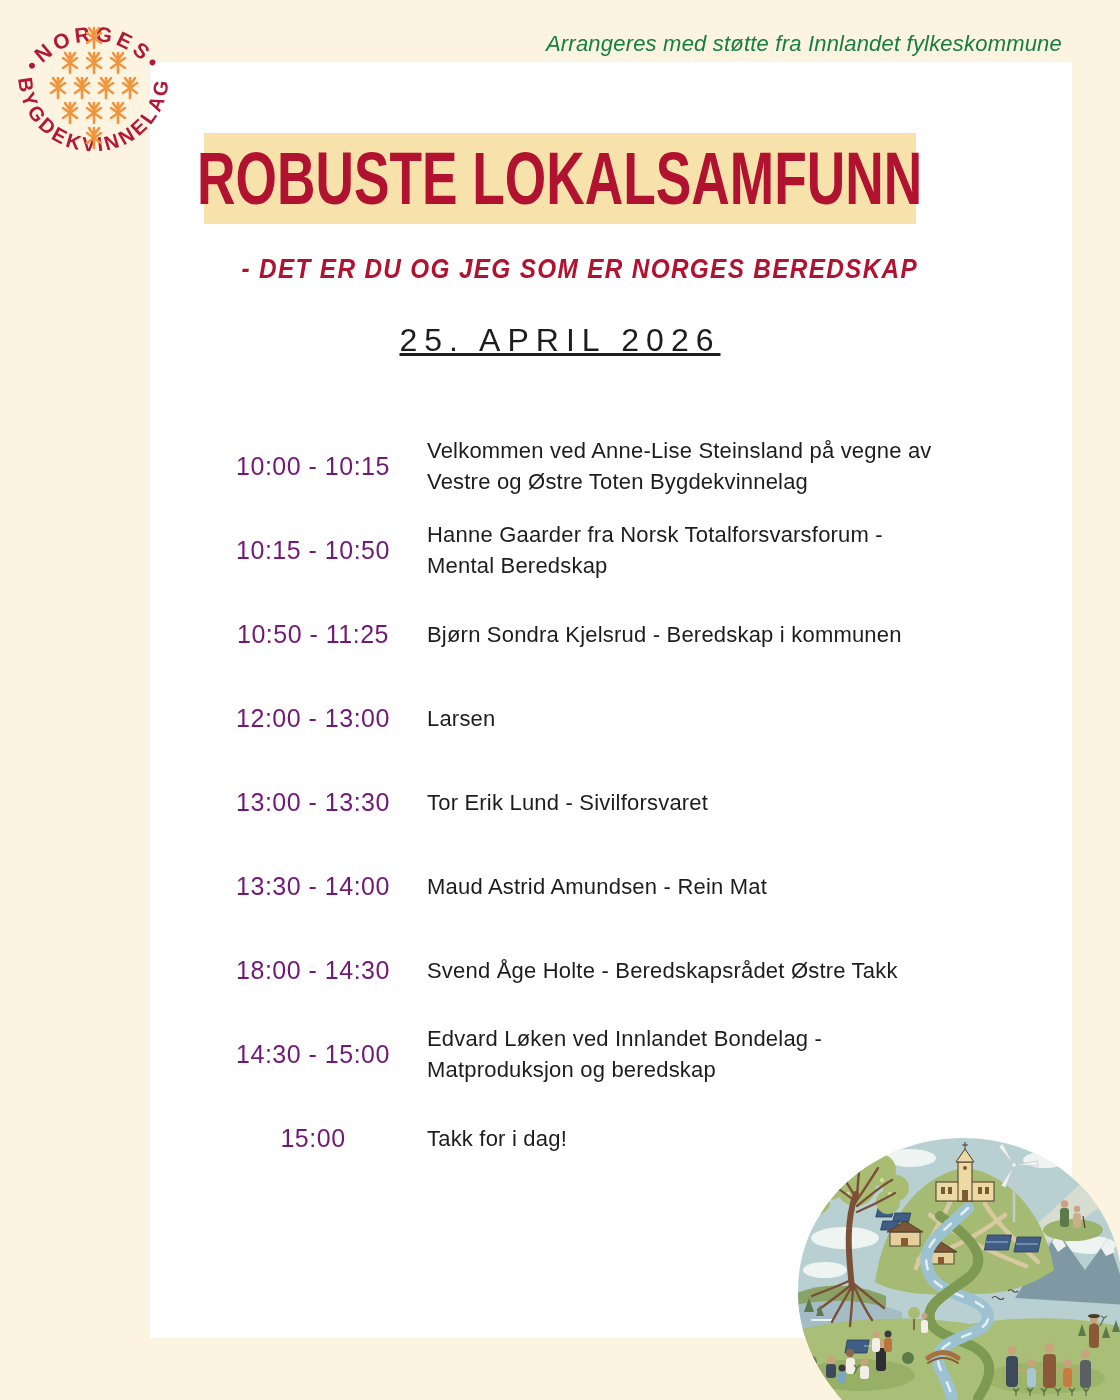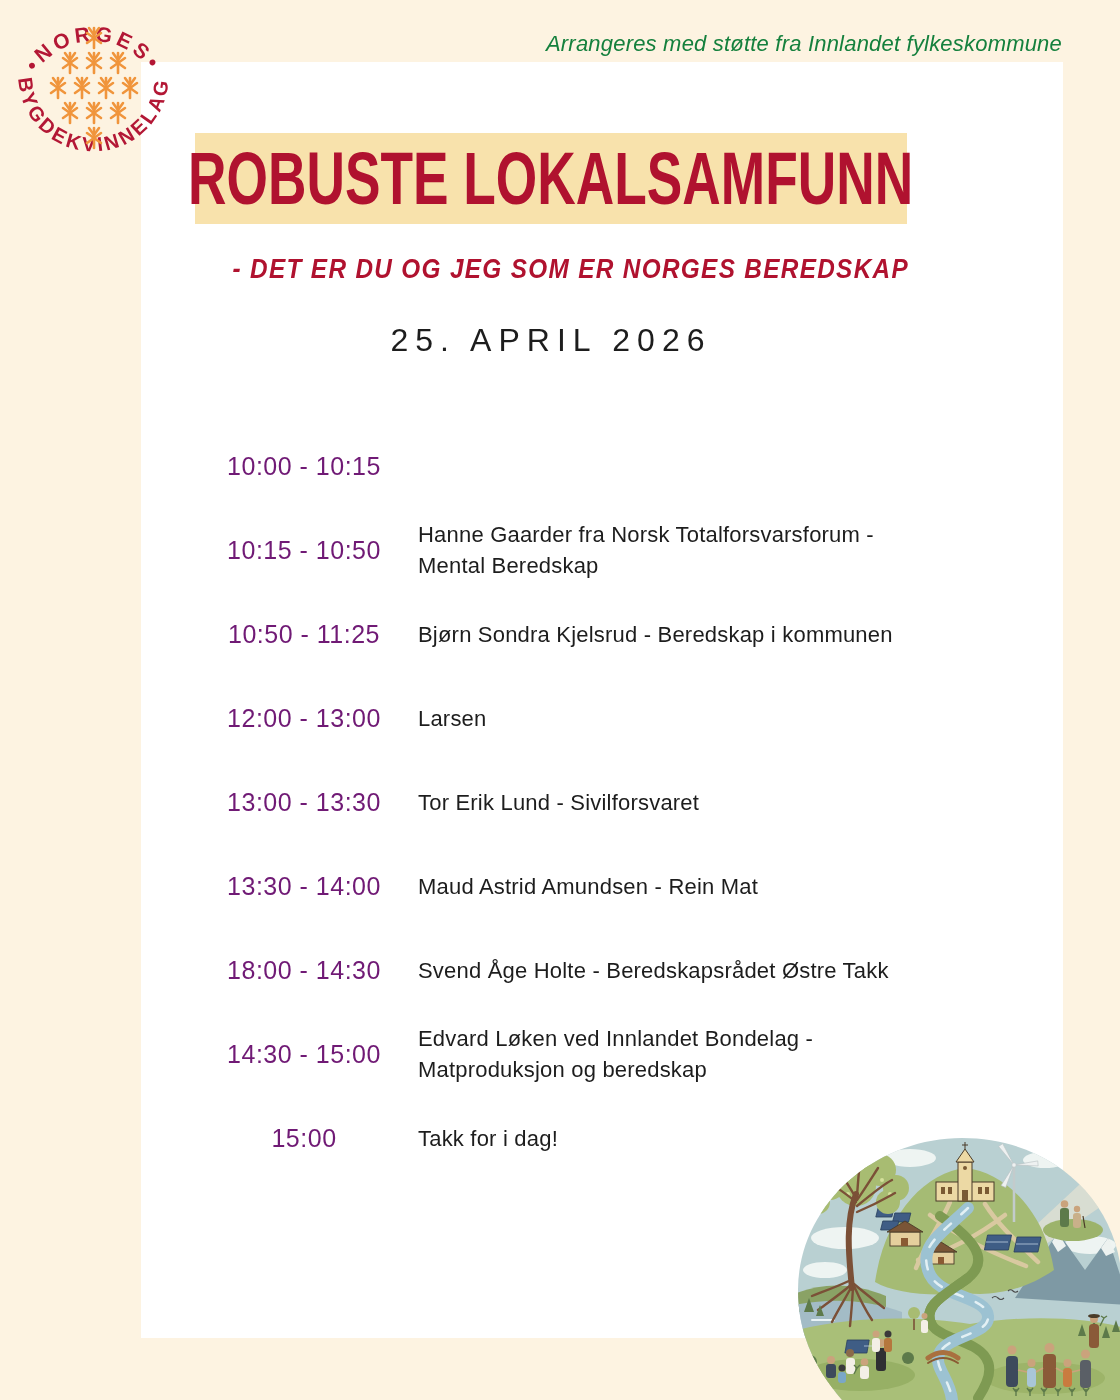--- a/index.html
+++ b/index.html
@@ -1,30 +1,30 @@
 <!DOCTYPE html>
 <html><head>
 <meta charset="utf-8">
 <style>
   html,body{margin:0;padding:0;background:#fdf3e1;}
   .canvas{position:relative;width:1120px;height:1400px;background:#fdf3e1;
           font-family:"Liberation Sans",sans-serif;overflow:hidden;}
-  .page{position:absolute;left:141px;top:62px;width:922px;height:1276px;background:#ffffff;}
+  .page{position:absolute;left:150px;top:62px;width:922px;height:1276px;background:#ffffff;}
   .attribution{position:absolute;top:31px;right:58px;font-style:italic;font-size:22px;
                color:#15803d;letter-spacing:.2px;white-space:nowrap;}
   .logo{position:absolute;left:6px;top:6px;}
   .band{position:absolute;left:54px;top:71px;width:712px;height:91px;background:#f8e2ac;
         display:flex;align-items:center;justify-content:center;overflow:visible;}
   .title{font-weight:bold;font-size:74px;color:#b0122f;white-space:nowrap;
          transform:scaleX(.72);letter-spacing:0;}
   .subtitle{position:absolute;left:54px;top:192px;width:712px;text-align:right;font-style:italic;}
   .subtitle span{display:inline-block;font-weight:bold;font-size:27px;color:#b0122f;
                  letter-spacing:1.5px;transform:scaleX(.9);white-space:nowrap;}
   .date{position:absolute;left:54px;top:260px;width:712px;text-align:center;
-        font-size:32px;letter-spacing:7px;color:#1d1d1d;white-space:nowrap;}
+        font-size:32px;letter-spacing:7px;color:#1d1d1d;white-space:nowrap;text-decoration:underline;}
   .schedule{position:absolute;left:68px;top:362px;}
   .row{display:flex;align-items:center;height:84px;}
   .time{width:190px;text-align:center;font-size:25px;color:#701a75;letter-spacing:.5px;flex:none;}
   .desc{margin-left:19px;width:505px;font-size:22px;line-height:31px;color:#1d1d1d;letter-spacing:.2px;}
   .illus{position:absolute;left:790px;top:1120px;}
 </style>
 </head>
 <body>
 
 <div class="canvas">
@@ -36,20 +36,21 @@
 
     <div class="subtitle">
       <span>- DET ER DU OG JEG SOM ER NORGES BEREDSKAP</span>
     </div>
 
     <div class="date">25. APRIL 2026</div>
 
     <div class="schedule">
       <div class="row">
         <div class="time">10:00 - 10:15</div>
+        <div class="desc">Velkommen ved Anne-Lise Steinsland på vegne av Vestre og Østre Toten Bygdekvinnelag</div>
       </div>
       <div class="row">
         <div class="time">10:15 - 10:50</div>
         <div class="desc">Hanne Gaarder fra Norsk Totalforsvarsforum - Mental Beredskap</div>
       </div>
       <div class="row">
         <div class="time">10:50 - 11:25</div>
         <div class="desc">Bjørn Sondra Kjelsrud - Beredskap i kommunen</div>
       </div>
       <div class="row">

